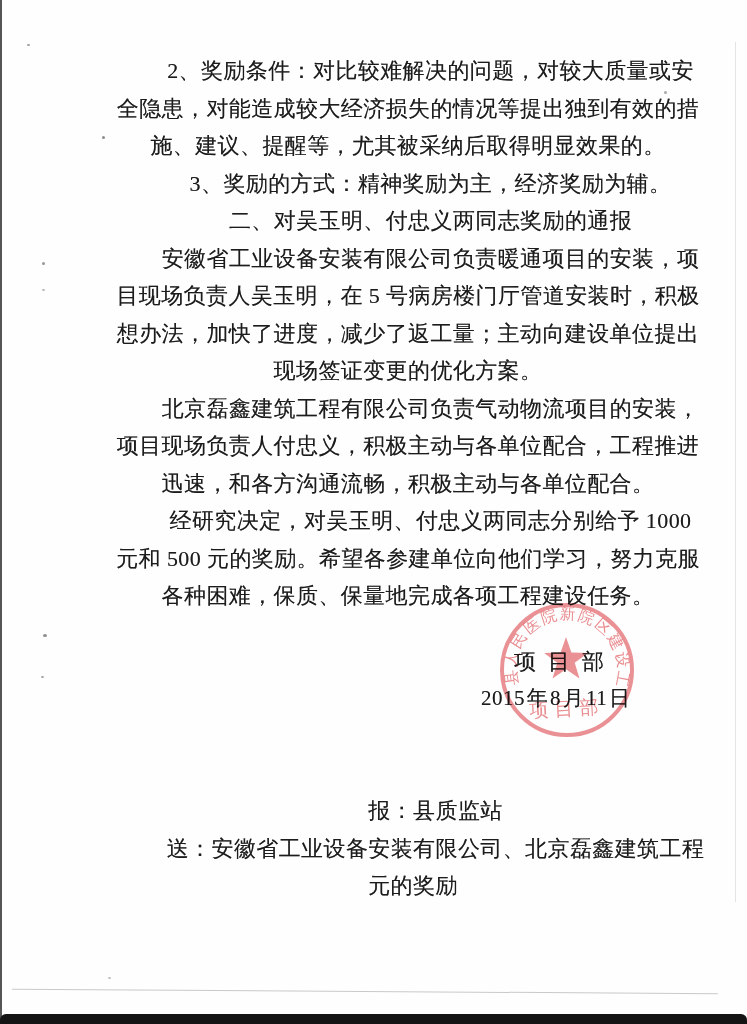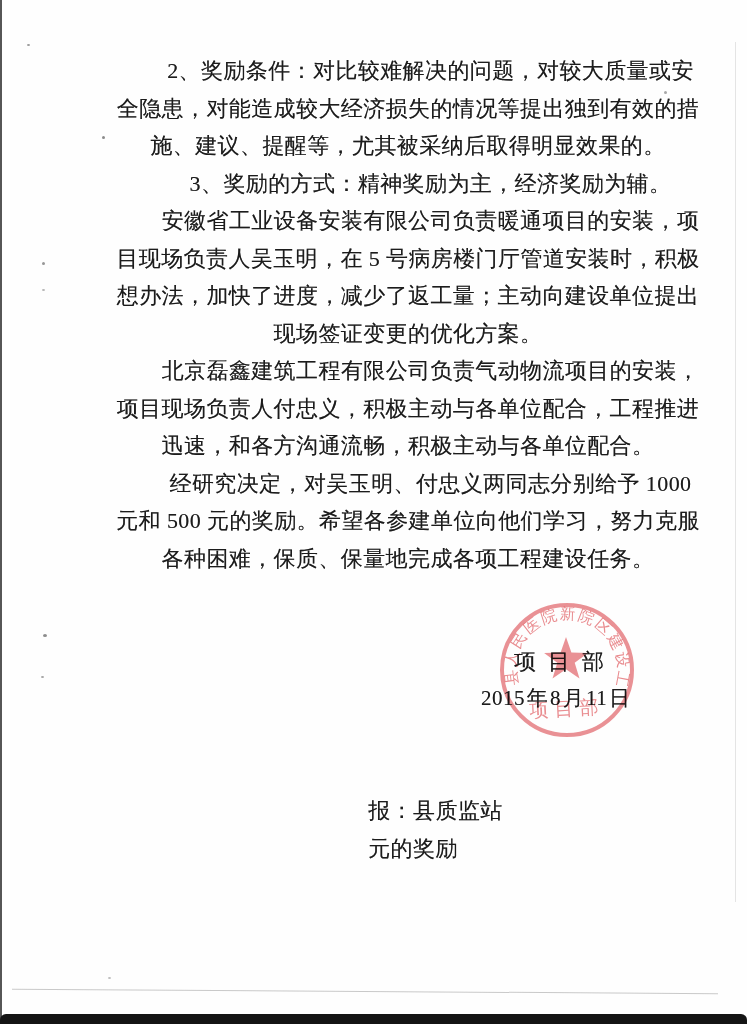--- a/index.html
+++ b/index.html
@@ -61,20 +61,21 @@
 </head>
 <body>
 
 <div class="page">
 
   <div class="doc-body">
     <div class="ln indent">2、奖励条件：对比较难解决的问题，对较大质量或安</div>
     <div class="ln">全隐患，对能造成较大经济损失的情况等提出独到有效的措</div>
     <div class="ln">施、建议、提醒等，尤其被采纳后取得明显效果的。</div>
     <div class="ln indent">3、奖励的方式：精神奖励为主，经济奖励为辅。</div>
+    <div class="ln indent">二、对吴玉明、付忠义两同志奖励的通报</div>
     <div class="ln indent">安徽省工业设备安装有限公司负责暖通项目的安装，项</div>
     <div class="ln">目现场负责人吴玉明，在 5 号病房楼门厅管道安装时，积极</div>
     <div class="ln">想办法，加快了进度，减少了返工量；主动向建设单位提出</div>
     <div class="ln">现场签证变更的优化方案。</div>
     <div class="ln indent">北京磊鑫建筑工程有限公司负责气动物流项目的安装，</div>
     <div class="ln">项目现场负责人付忠义，积极主动与各单位配合，工程推进</div>
     <div class="ln">迅速，和各方沟通流畅，积极主动与各单位配合。</div>
     <div class="ln indent">经研究决定，对吴玉明、付忠义两同志分别给予 1000</div>
     <div class="ln">元和 500 元的奖励。希望各参建单位向他们学习，努力克服</div>
     <div class="ln">各种困难，保质、保量地完成各项工程建设任务。</div>
@@ -90,20 +91,21 @@
     </defs>
     <text font-size="15.5" fill="#e26065" opacity="0.82" letter-spacing="2" font-family="Liberation Serif, DejaVu Serif, serif">
       <textPath href="#sealArc" startOffset="3">县人民医院新院区建设工程</textPath>
     </text>
     <polygon points="70,37 75.4,52.6 91.9,52.9 78.7,62.8 83.5,78.6 70,69.2 56.5,78.6 61.3,62.8 48.1,52.9 64.6,52.6" fill="#e26065" opacity="0.78"></polygon>
     <text x="71" y="115" text-anchor="middle" font-size="19" letter-spacing="6" fill="#e26065" opacity="0.8" transform="rotate(-3 71 112)" font-family="Liberation Serif, DejaVu Serif, serif">项目部</text>
   </svg>
 
   <div class="doc-cc">
     <div class="ln indent">报：县质监站</div>
+    <div class="ln indent">送：安徽省工业设备安装有限公司、北京磊鑫建筑工程</div>
     <div class="ln">元的奖励</div>
   </div>
 
   <div class="edge-left"></div>
   <div class="edge-right"></div>
   <div class="scan-line"></div>
   <div class="bottom-strip"></div>
   <div class="speck sp1"></div>
   <div class="speck sp2"></div>
   <div class="speck sp3"></div>

